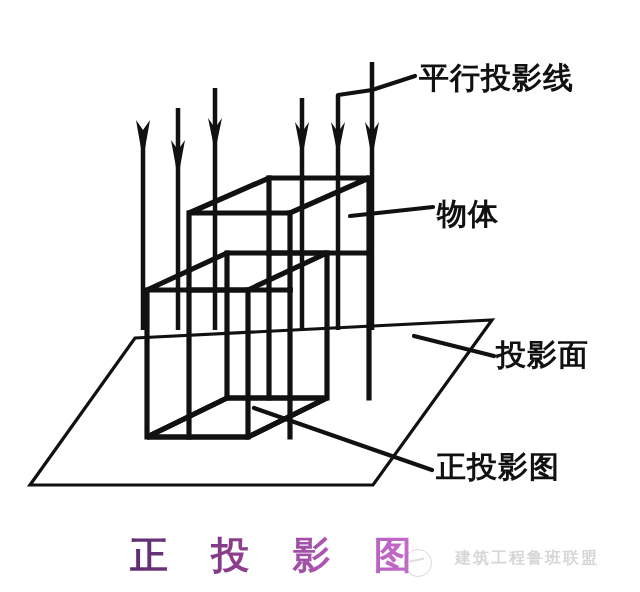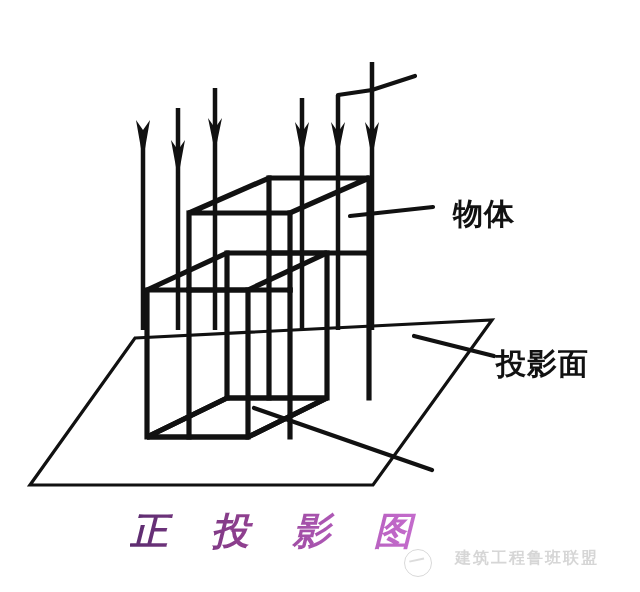--- a/index.html
+++ b/index.html
@@ -29,39 +29,38 @@
   }
   .lbl {
     position: absolute;
     font-family: "DejaVu Serif", "Liberation Serif", serif;
     font-weight: bold;
     color: #111111;
     white-space: nowrap;
     letter-spacing: 1px;
   }
   .lbl-parallel { left: 419px; top: 58px; font-size: 30px; }
-  .lbl-object   { left: 437px; top: 194px; font-size: 30px; margin-left: 16px; }
-  .lbl-plane    { left: 496px; top: 344px; font-size: 30px; }
+  .lbl-object   { left: 437px; top: 194px; font-size: 30px; }
+  .lbl-plane    { left: 496px; top: 335px; font-size: 30px; }
   .lbl-ortho    { left: 436px; top: 447px; font-size: 30px; }
 
   .caption {
     position: absolute;
     left: 130px;
-    top: 506px;
+    top: 530px;
     font-family: "DejaVu Serif", "Liberation Serif", serif;
     font-size: 38px;
     font-weight: bold;
     letter-spacing: 15px;
     background: linear-gradient(95deg, #5b2c6f 0%, #8e3f8e 38%, #b05ab8 70%, #c86fd0 100%);
     -webkit-background-clip: text;
     background-clip: text;
     color: transparent;
     -webkit-text-fill-color: transparent;
     white-space: nowrap;
-    font-style: italic;
   }
 
   .wm {
     position: absolute;
     white-space: nowrap;
     font-family: "DejaVu Sans", "Liberation Sans", sans-serif;
     pointer-events: none;
     user-select: none;
     font-weight: bold;
   }
@@ -159,21 +158,23 @@
     </g>
 
     <g stroke="#111111" fill="none" stroke-width="4.2" stroke-linecap="round">
       <polyline points="415,76 372,90 338,95"></polyline>
       <line x1="350" y1="216" x2="433" y2="207"></line>
       <line x1="414" y1="336" x2="494" y2="356"></line>
       <line x1="254" y1="408" x2="432" y2="470"></line>
     </g>
   </svg>
 
+  <div class="lbl lbl-parallel">平行投影线</div>
   <div class="lbl lbl-object">物体</div>
   <div class="lbl lbl-plane">投影面</div>
+  <div class="lbl lbl-ortho">正投影图</div>
 
   <div class="caption">正 投 影 图</div>
 
   <div class="wm wm-logo"></div>
   <div class="wm wm-top">建筑工程鲁班联盟</div>
 
 </div>
 
 </body></html>

